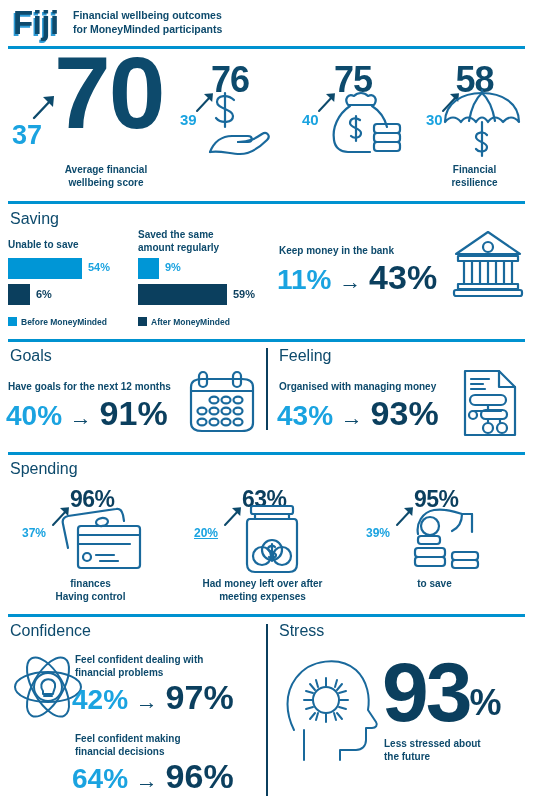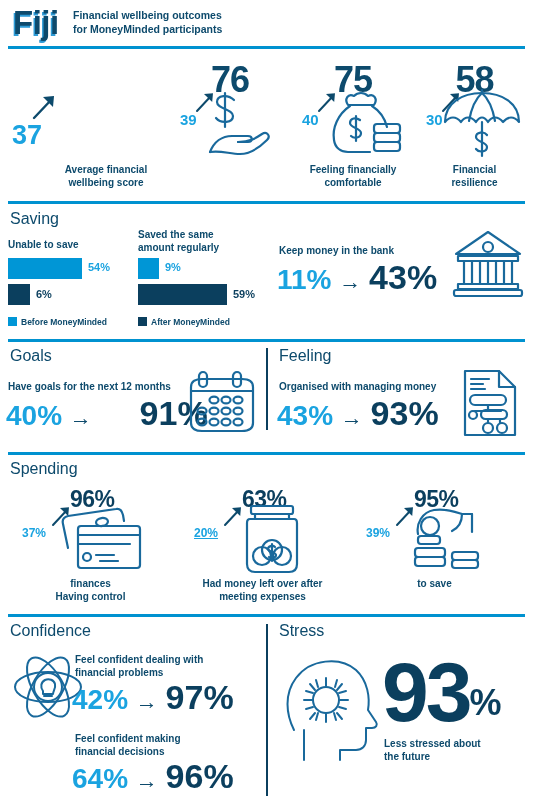--- a/index.html
+++ b/index.html
@@ -124,20 +124,21 @@
 
     <div class="kpi" id="kpi-score">
       <div class="row">
         <span class="small">37</span>
         <span class="arrowup">
           <svg width="26" height="26" viewBox="0 0 26 26">
             <path d="M2 24 L20 5" stroke="#0d4a6c" stroke-width="2.4" fill="none" stroke-linecap="round"></path>
             <path d="M11 3 L22 2 L21 13 Z" fill="#0d4a6c"></path>
           </svg>
         </span>
+        <span class="big">70</span>
       </div>
       <div class="cap">
         <div>Average financial</div>
         <div>wellbeing score</div>
       </div>
     </div>
 
     <div class="kpi kpi-sm" id="kpi-meet">
       <div class="numrow">
         <span class="big">76</span>
@@ -179,24 +180,20 @@
               <path d="M42 16 C50 21 55 29 57 37"></path>
               <path d="M30 30 C26 27 20 28 20 33 C20 38 31 38 31 43 C31 48 24 49 21 46"></path>
               <path d="M26 26 L26 51"></path>
               <rect x="44" y="34" width="26" height="9" rx="3"></rect>
               <rect x="44" y="43" width="26" height="9" rx="3"></rect>
               <rect x="44" y="52" width="26" height="9" rx="3"></rect>
             </g>
           </svg>
         </span>
       </div>
-      <div class="cap">
-        <div>Feeling financially</div>
-        <div>comfortable</div>
-      </div>
     </div>
 
     <div class="kpi kpi-sm" id="kpi-resl">
       <div class="numrow">
         <span class="big">58</span>
         <span class="small">30</span>
         <span class="arrowup">
           <svg width="20" height="20" viewBox="0 0 20 20">
             <path d="M1 19 L15 4" stroke="#0d4a6c" stroke-width="2" fill="none" stroke-linecap="round"></path>
             <path d="M8 2 L17 1.2 L16.2 10 Z" fill="#0d4a6c"></path>
@@ -282,21 +279,21 @@
   </div>
 
   <div class="rule" style="top:339px;"></div>
 
   <div>
     <div class="sec-title" style="left:10px;top:347px;">Goals</div>
     <div class="lbl" style="position:absolute;left:8px;top:381px;">Have goals for the next 12 months</div>
     <div class="pair" style="left:6px;top:394px;font-size:28px;">
       <span class="from">40%</span>
       <span class="arrow" style="font-size:22px;">→</span>
-      <span class="to" style="font-size:34px;margin-left:40px;">91%</span>
+      <span class="to" style="font-size:34px;">91%</span>
     </div>
     <div style="position:absolute;left:188px;top:371px;">
       <svg width="68" height="64" viewBox="0 0 68 64">
         <g stroke="#19699c" stroke-width="2.2" fill="none" stroke-linecap="round" stroke-linejoin="round">
           <path d="M3 16 C3 10 8 8 14 8 L54 8 C60 8 65 10 65 16 L65 52 C65 58 60 60 54 60 L14 60 C8 60 3 58 3 52 Z"></path>
           <path d="M3 20 L65 20"></path>
           <rect x="11" y="1" width="8" height="15" rx="4"></rect>
           <rect x="45" y="1" width="8" height="15" rx="4"></rect>
           <ellipse cx="26" cy="29" rx="4.5" ry="3.4"></ellipse>
           <ellipse cx="38" cy="29" rx="4.5" ry="3.4"></ellipse>

